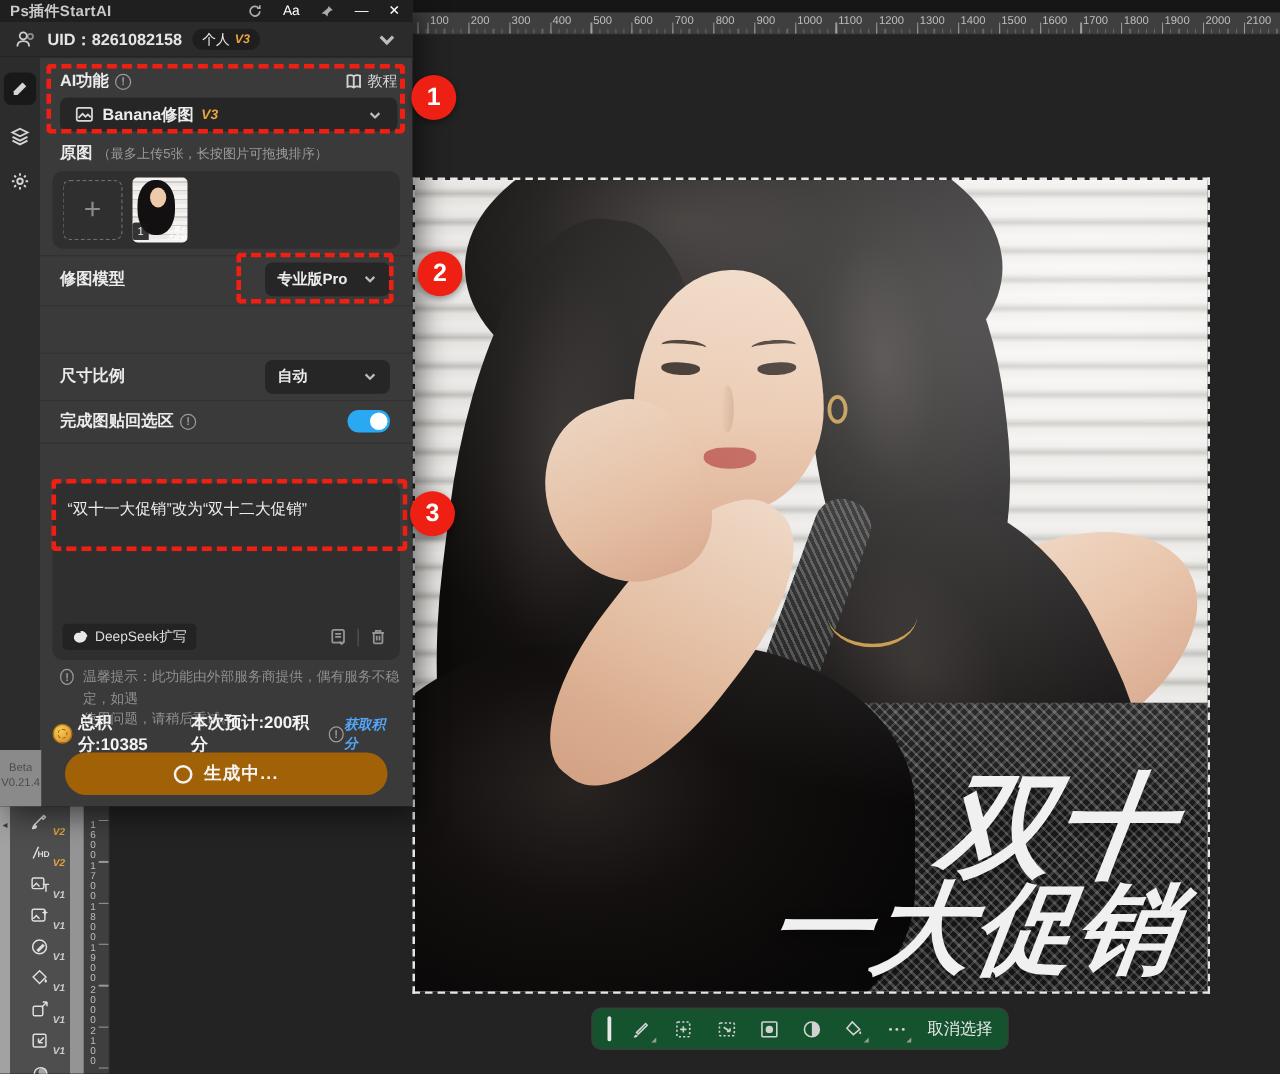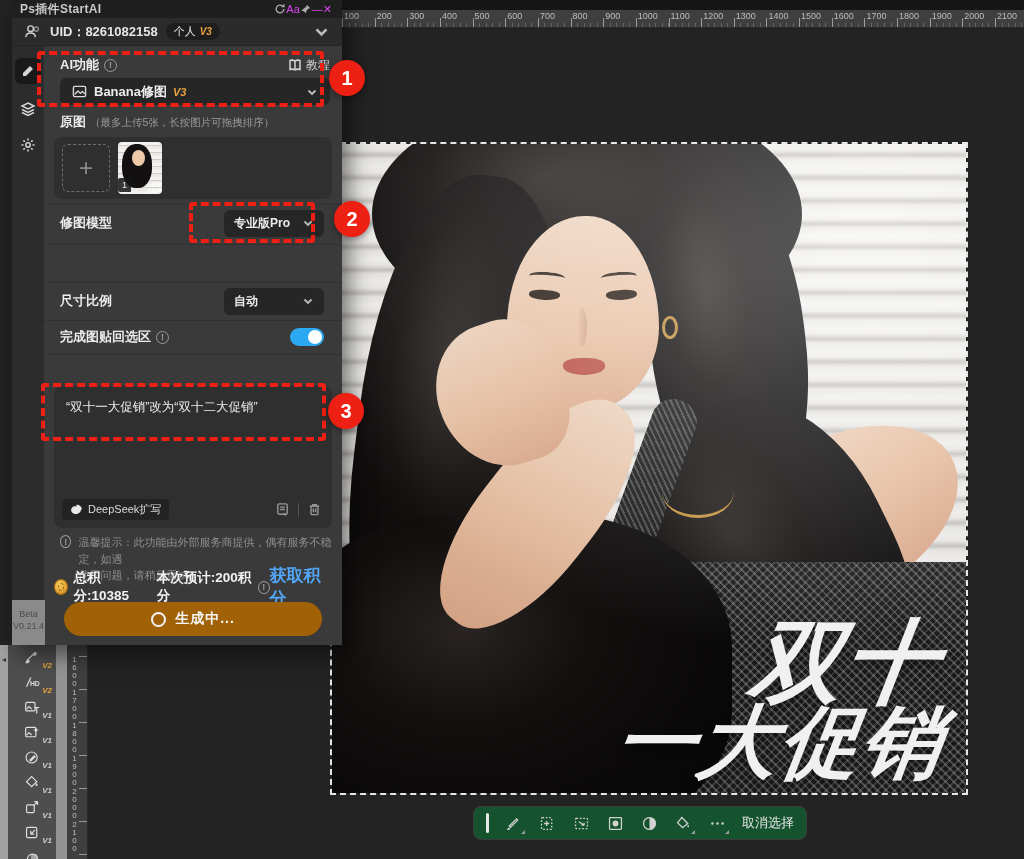--- a/index.html
+++ b/index.html
@@ -70,24 +70,24 @@
   
   .canvas-toolbar{left:473px;top:806px;width:334px;height:34px;background:#14532d;border:1px solid #3c3c3c;border-radius:8px;
     display:flex;align-items:center;gap:14px;padding:0 12px;z-index:3;}
   .ct-handle{width:3px;height:20px;background:#e8e8e8;border-radius:2px;}
   .ct-icon{position:relative;width:20px;height:20px;display:flex;align-items:center;justify-content:center;}
   .ct-icon svg{width:17px;height:17px;stroke:#d2d2d2;fill:none;stroke-width:1.5;}
   .ct-icon .corner{position:absolute;right:-2px;bottom:-1px;width:0;height:0;border-left:4px solid transparent;border-bottom:4px solid #9a9a9a;}
   .ct-cancel{margin-left:auto;color:#e8e8e8;font-size:13px;white-space:nowrap;}
 
   
-  .panel{left:0;top:0;width:330px;height:645px;background:var(--panel);z-index:10;box-shadow:6px 8px 22px rgba(0,0,0,.55);margin-left:12px;}
+  .panel{left:0;top:0;width:330px;height:645px;background:var(--panel);z-index:10;box-shadow:6px 8px 22px rgba(0,0,0,.55);}
   .titlebar{position:absolute;left:0;top:0;width:100%;height:18px;background:#1f1f1f;display:flex;align-items:center;color:#c9c9c9;}
   .titlebar .title{font-size:12px;font-weight:bold;margin-left:8px;letter-spacing:.3px;}
-  .tb-icons{margin-left:auto;display:flex;align-items:center;gap:0;margin-right:10px;color:#d946ef;}
+  .tb-icons{margin-left:auto;display:flex;align-items:center;gap:16px;margin-right:10px;color:#ffffff;}
   .tb-icons .tbi{font-size:11px;line-height:18px;cursor:default;display:flex;align-items:center;}
   .tb-icons svg{width:12px;height:12px;stroke:#ababab;fill:none;stroke-width:1.6;}
   .uid-row{position:absolute;left:0;top:18px;width:100%;height:28px;background:#2b2b2b;border-bottom:1px solid #232323;
     display:flex;align-items:center;padding:0 12px;}
   .uid-row svg{width:17px;height:17px;stroke:#cfcfcf;fill:none;stroke-width:1.5;}
   .uid-text{color:#e6e6e6;font-size:13px;font-weight:bold;margin-left:9px;}
   .plan-badge{margin-left:8px;background:#1e1e1e;border-radius:9px;padding:1px 8px;display:flex;align-items:center;gap:4px;}
   .plan-badge .plan{color:#ececec;font-size:11px;}
   .plan-badge .pv{color:var(--orange);font-size:10px;font-weight:bold;font-style:italic;}
   .uid-chevron{margin-left:auto;}
@@ -138,21 +138,21 @@
   .ta-icons svg{width:15px;height:15px;stroke:#969696;fill:none;stroke-width:1.5;}
   .ta-div{width:1px;height:14px;background:#555;}
   .notice{position:absolute;left:16px;right:10px;top:488px;display:flex;gap:7px;}
   .notice-text{color:#8f8f8f;font-size:11px;line-height:1.5;}
   .credits{position:absolute;left:10px;right:12px;top:530px;height:22px;display:flex;align-items:center;}
   .coin{width:16px;height:16px;border-radius:50%;background:radial-gradient(circle at 35% 30%,#f6cd58,#e5a33a 60%,#c07d1d);
     border:1px solid #a8700f;margin-right:5px;position:relative;}
   .coin::after{content:"";position:absolute;inset:3px;border:1px dashed rgba(140,90,10,.8);border-radius:50%;}
   .credit-txt{color:#f2f2f2;font-size:13.5px;font-weight:bold;}
   .credit-txt.est{margin-left:10px;}
-  .get-credits{margin-left:auto;color:var(--blue);font-size:17px;font-weight:bold;}
+  .get-credits{margin-left:auto;color:var(--blue);font-size:11px;font-weight:bold;font-style:italic;}
   .gen-btn{position:absolute;left:20px;top:556px;width:258px;height:34px;background:#a16207;border-radius:17px;
     display:flex;align-items:center;justify-content:center;gap:9px;}
   .spinner{width:15px;height:15px;border:2.5px solid #f2f2f2;border-radius:50%;}
   .gen-lbl{color:#f5f5f5;font-size:14px;font-weight:bold;letter-spacing:1px;}
 
   
   .ann{z-index:30;}
   .ann-rect{border:4px dashed var(--red);border-radius:4px;}
   .r1{left:37px;top:51px;width:287px;height:56px;}
   .r2{left:189px;top:202px;width:126px;height:41px;}

